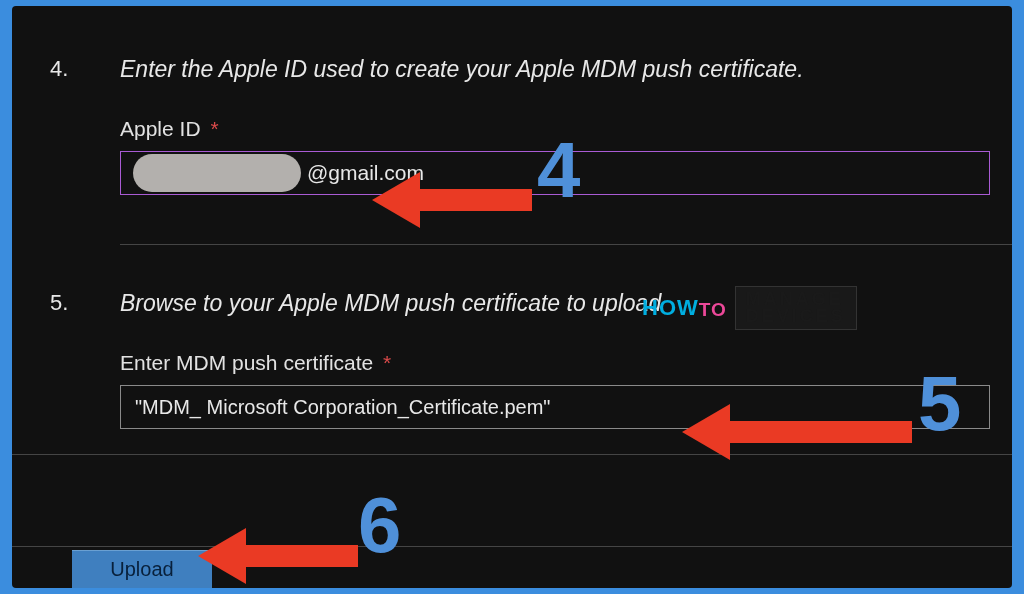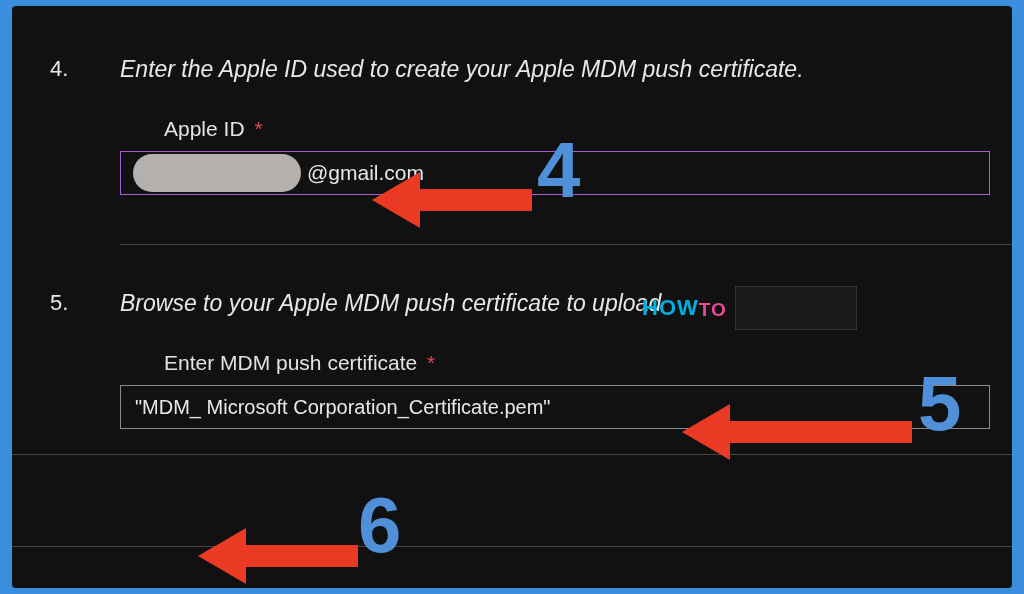--- a/index.html
+++ b/index.html
@@ -40,21 +40,20 @@
     .step-text {
       font-size: 23px;
       color: #e8e8e8;
       line-height: 1.35;
       font-style: italic;
     }
     .field-label {
       font-size: 21px;
       color: #e2e2e2;
       margin-top: 32px;
-      margin-left: 44px;
     }
     .req { color: #d94a4a; margin-left: 4px; }
 
     
     .text-input {
       margin-top: 10px;
       height: 44px;
       border: 1px solid #a95bd4;
       background: #111111;
       display: flex;
@@ -219,20 +218,23 @@
       </div>
       <div class="text-input-plain">
         <span>"MDM_ Microsoft Corporation_Certificate.pem"</span>
       </div>
     </div>
   </div>
 
   <div class="divider" style="top:448px; left:0;"></div>
   <div class="divider" style="top:540px; left:0;"></div>
 
+  <div class="upload-btn">
+    <span>Upload</span>
+  </div>
 
   <div class="watermark">
     <div class="wm-left">
       <span class="wm-how">HOW</span>
       <span class="wm-to">TO</span>
     </div>
     <div class="wm-box">
       <span>MANAGE</span>
       <span>DEVICES</span>
     </div>

